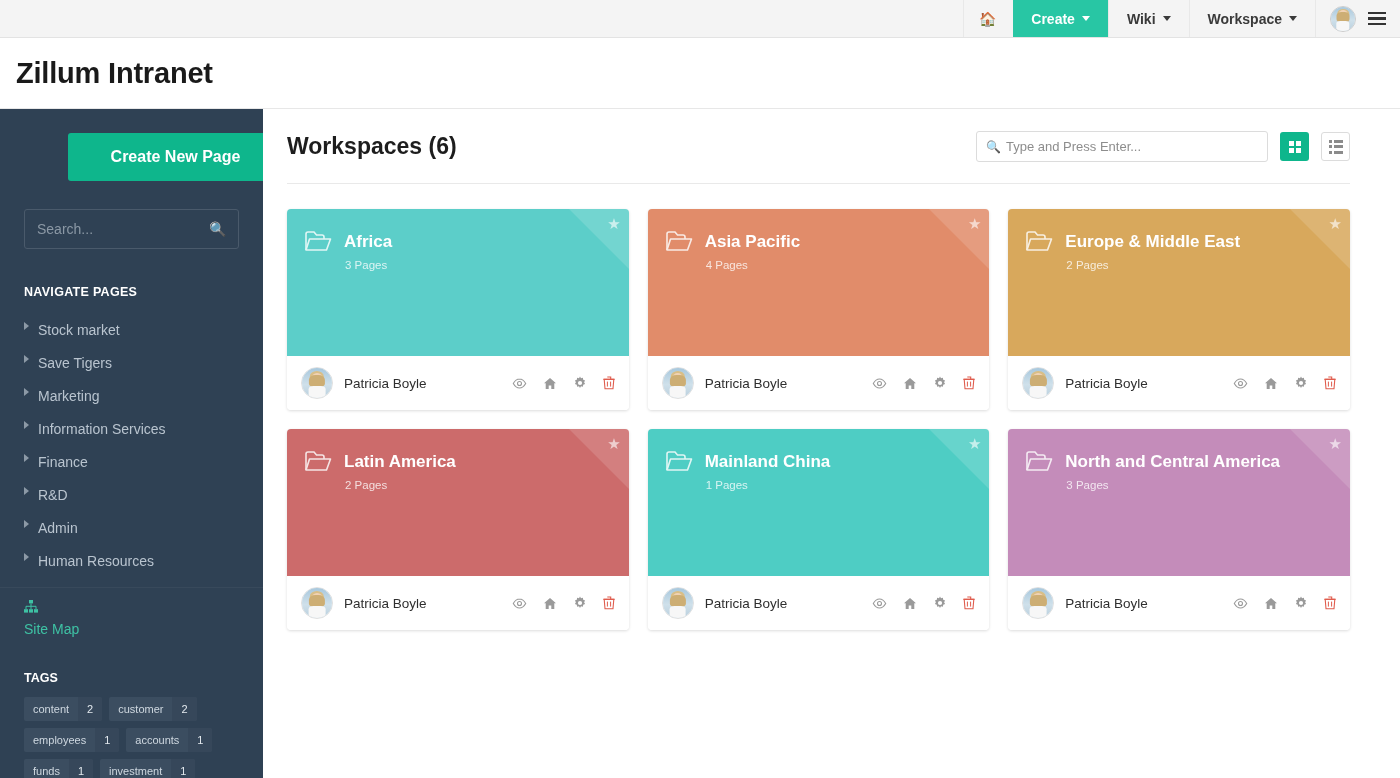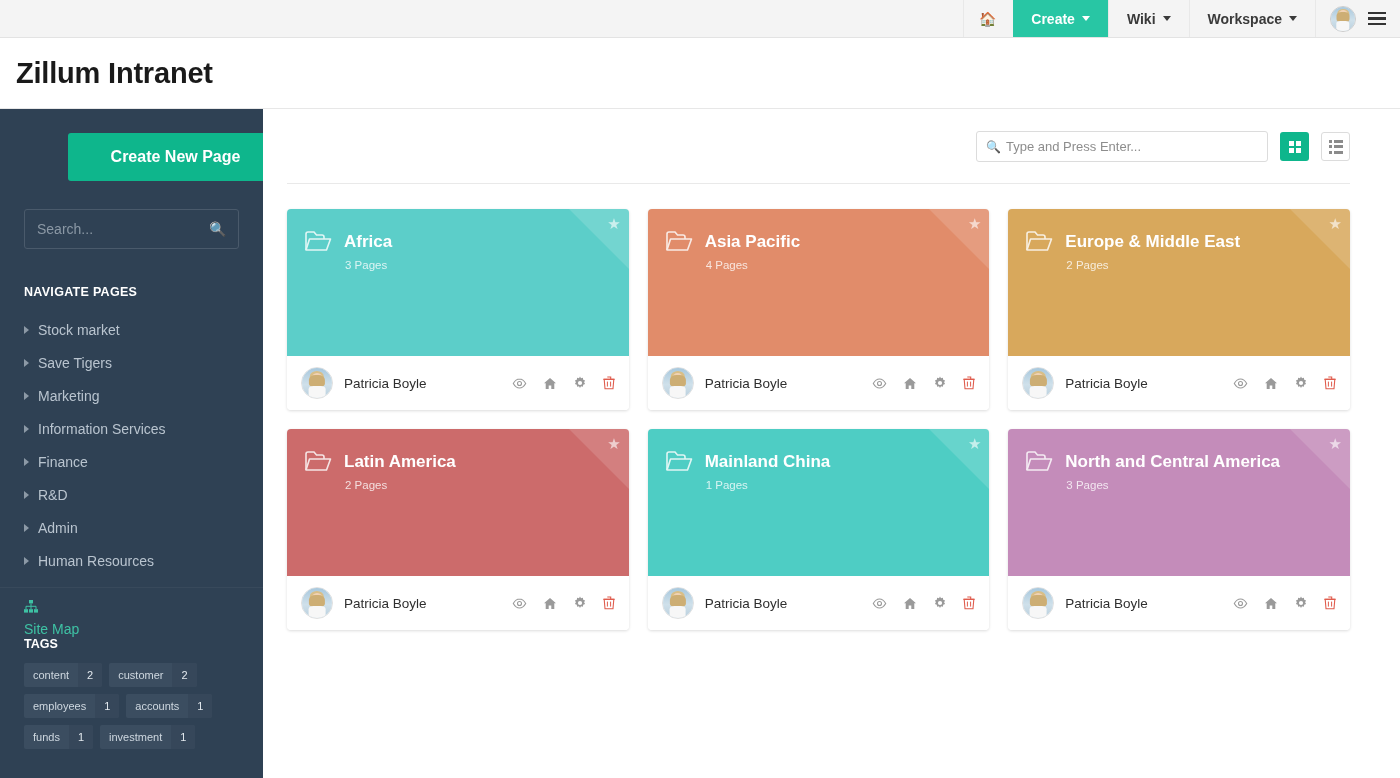--- a/index.html
+++ b/index.html
@@ -134,21 +134,20 @@
   .side-heading {
     margin-top: 36px;
     font-size: 12.5px;
     font-weight: bold;
     letter-spacing: 0.3px;
     color: #ffffff;
   }
   .nav-list { margin-top: 14px; list-style: none; }
   .nav-list li {
     display: flex;
-    align-items: center;
     gap: 9px;
     padding: 8.5px 0;
     font-size: 14px;
     color: #b9c4cf;
     cursor: pointer;
   }
   .tri {
     width: 0; height: 0;
     border-top: 4px solid transparent;
     border-bottom: 4px solid transparent;
@@ -158,20 +157,21 @@
   .side-divider { border-top: 1px solid #41526280; margin: 10px -24px 0 -24px; }
   .sitemap-row {
     display: flex; align-items: flex-start; gap: 8px;
     padding: 12px 0 0 0;
     color: #3ec2a4;
     font-size: 14px;
     cursor: pointer;
     flex-direction: column;
   }
   .tags-heading {
+    margin-top: 34px;
     font-size: 12.5px;
     font-weight: bold;
     color: #ffffff;
   }
   .tag-wrap { display: flex; flex-wrap: wrap; gap: 7px; margin-top: 12px; }
   .tag {
     display: flex;
     align-items: flex-start;
     background: #3b4d60;
     border-radius: 2px;
@@ -431,20 +431,21 @@
       </span>
       <span class="tag">
         <span class="tlabel">investment</span>
         <span class="tcount">1</span>
       </span>
     </div>
   </aside>
 
   <main class="main">
     <div class="main-head">
+      <div class="main-title">Workspaces (6)</div>
 
       <div class="topsearch">
         <span class="mag2">🔍</span>
         <input type="text" placeholder="Type and Press Enter..." style="">
       </div>
 
       <div class="vtoggle grid">
         <span class="grid-ico">
             <i></i>
             <i></i>

